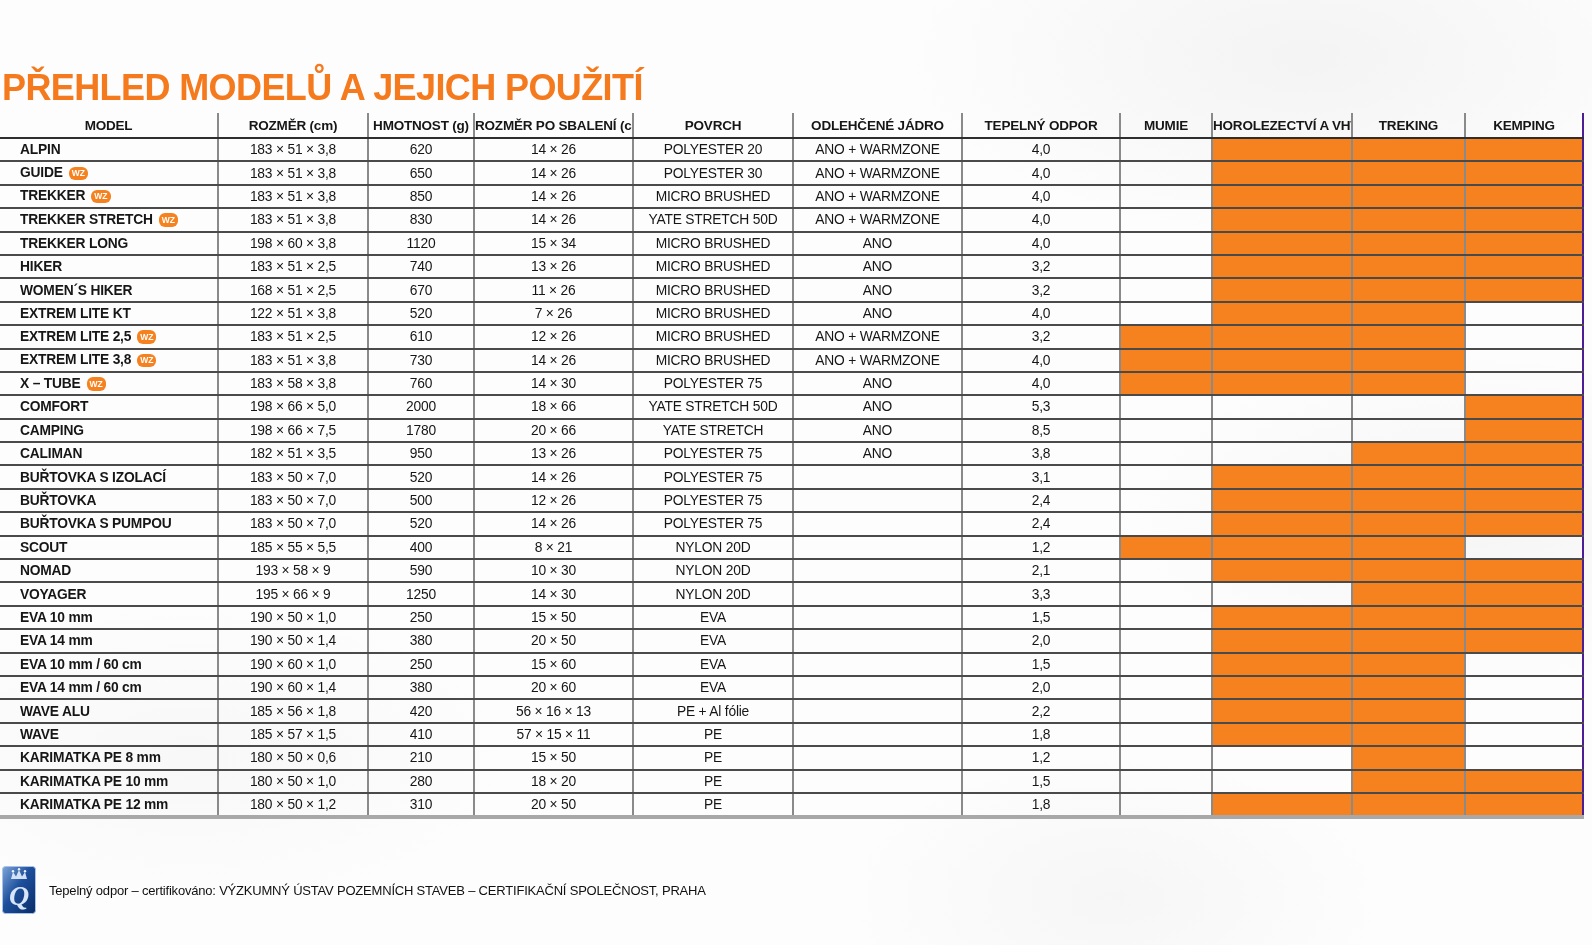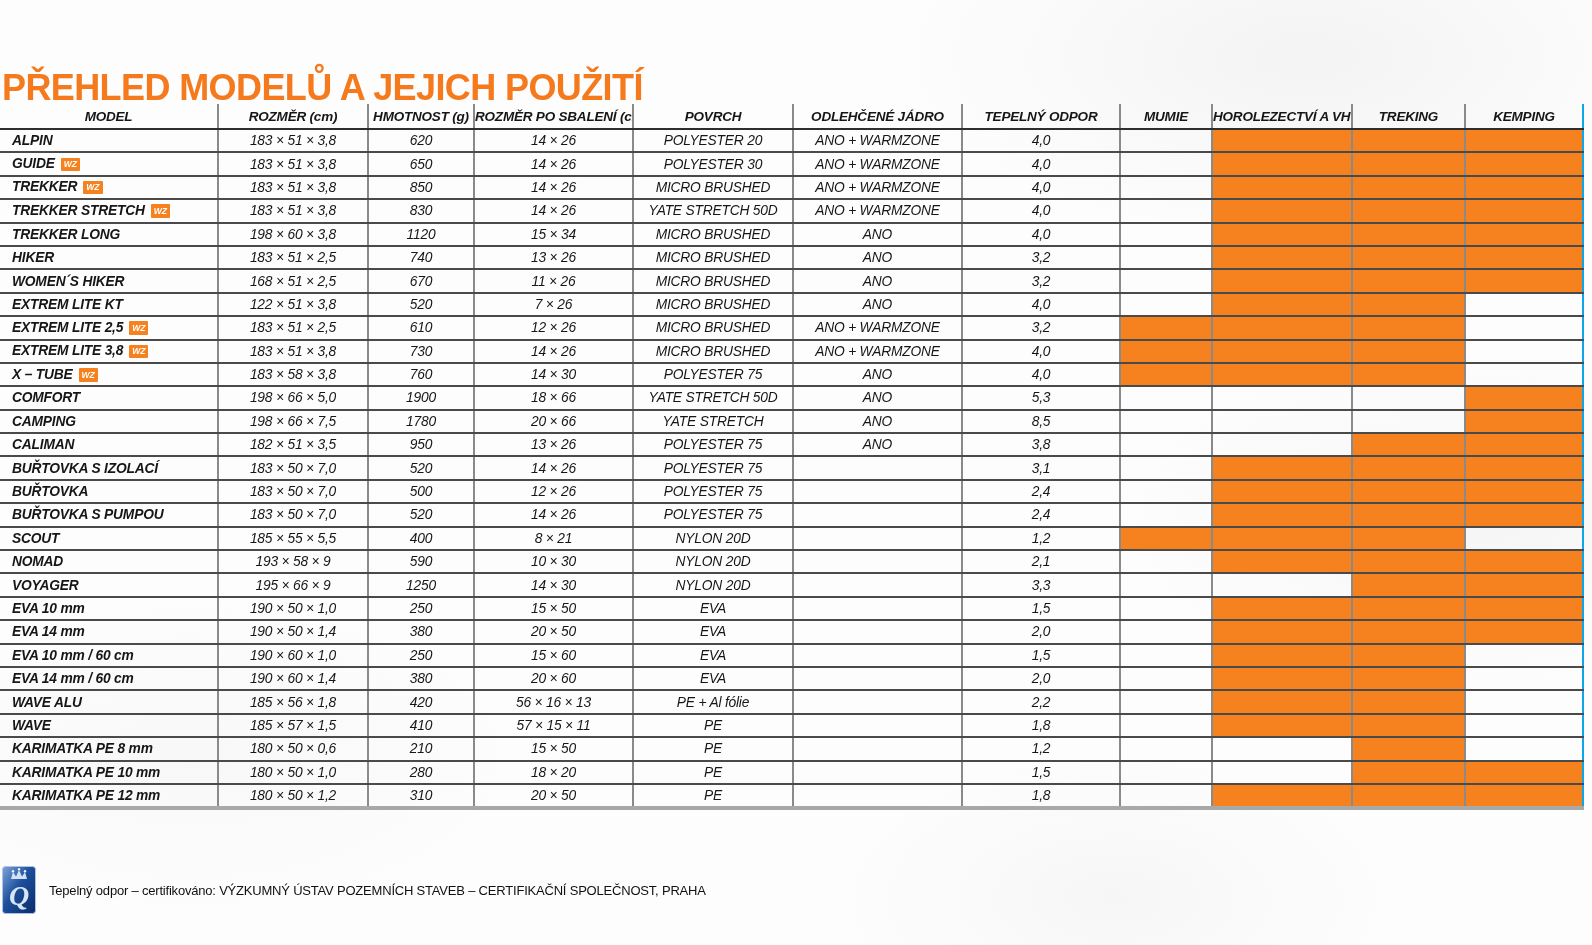--- a/index.html
+++ b/index.html
@@ -12,42 +12,41 @@
       radial-gradient(ellipse 520px 260px at 92% 55%, rgba(120,120,125,0.06), transparent 65%),
       radial-gradient(ellipse 420px 220px at 70% 95%, rgba(120,120,125,0.05), transparent 65%),
       radial-gradient(ellipse 500px 240px at 12% 80%, rgba(120,120,125,0.04), transparent 65%);
   }
   .page-title{
     position:absolute;left:2px;top:43px;
     font-size:36px;font-weight:bold;letter-spacing:-0.6px;
     color:#F5791D;white-space:nowrap;
   }
   table.models{
-    position:absolute;left:0;top:104px;width:1583px;
+    position:absolute;left:0;top:113px;width:1583px;
     border-collapse:collapse;table-layout:fixed;
     border-bottom:4px solid #a8a8a8;
-    font-style:italic;
   }
   col.w0{width:218px}col.w1{width:150px}col.w2{width:106px}col.w3{width:159px}
   col.w4{width:160px}col.w5{width:169px}col.w6{width:158px}col.w7{width:92px}
   col.w8{width:140px}col.w9{width:113px}col.w10{width:118px}
   th,td{
     padding:0;margin:0;text-align:center;vertical-align:middle;
     border-left:2px solid #8a8a8a;letter-spacing:-0.2px;color:#161616;
     overflow:hidden;white-space:nowrap;
   }
   th:first-child,td:first-child{border-left:none;}
-  th:last-child,td:last-child{border-right:2px solid #0ea5e9;}
+  th:last-child,td:last-child{border-right:2px solid #4c1d95;}
   th{height:24px;font-size:13.5px;font-weight:bold;border-bottom:2px solid #2e2e2e;}
   tbody td{height:21.4px;font-size:13.8px;font-weight:normal;border-bottom:2px solid #4a4a4a;}
-  td.model-cell{text-align:left;padding-left:12px;font-weight:bold;font-size:13.8px;}
+  td.model-cell{text-align:left;padding-left:20px;font-weight:bold;font-size:13.8px;}
   .wz-badge{
     display:inline-block;background:#F5821E;color:#ffffff;
     font-size:8.5px;font-weight:bold;line-height:1;
-    padding:2.5px 3px;border-radius:1px;margin-left:6px;
+    padding:2.5px 3px;border-radius:6px;margin-left:6px;
     position:relative;top:-1px;letter-spacing:0;
   }
   td.usage-cell.filled{background:#F5821E;}
   .footer{
     position:absolute;left:2px;top:866px;
     display:flex;align-items:center;gap:13px;
   }
   .logo-svg{width:34px;height:48px;display:block;}
   .footer-text{font-size:13px;color:#101010;letter-spacing:-0.2px;white-space:nowrap;}
 </style>
@@ -225,21 +224,21 @@
         <td>ANO</td>
         <td>4,0</td>
         <td class="usage-cell filled"></td>
         <td class="usage-cell filled"></td>
         <td class="usage-cell filled"></td>
         <td class="usage-cell"></td>
       </tr>
       <tr>
         <td class="model-cell"><span>COMFORT</span></td>
         <td>198 × 66 × 5,0</td>
-        <td>1900</td>
+        <td>2000</td>
         <td>18 × 66</td>
         <td>YATE STRETCH 50D</td>
         <td>ANO</td>
         <td>5,3</td>
         <td class="usage-cell"></td>
         <td class="usage-cell"></td>
         <td class="usage-cell"></td>
         <td class="usage-cell filled"></td>
       </tr>
       <tr>

